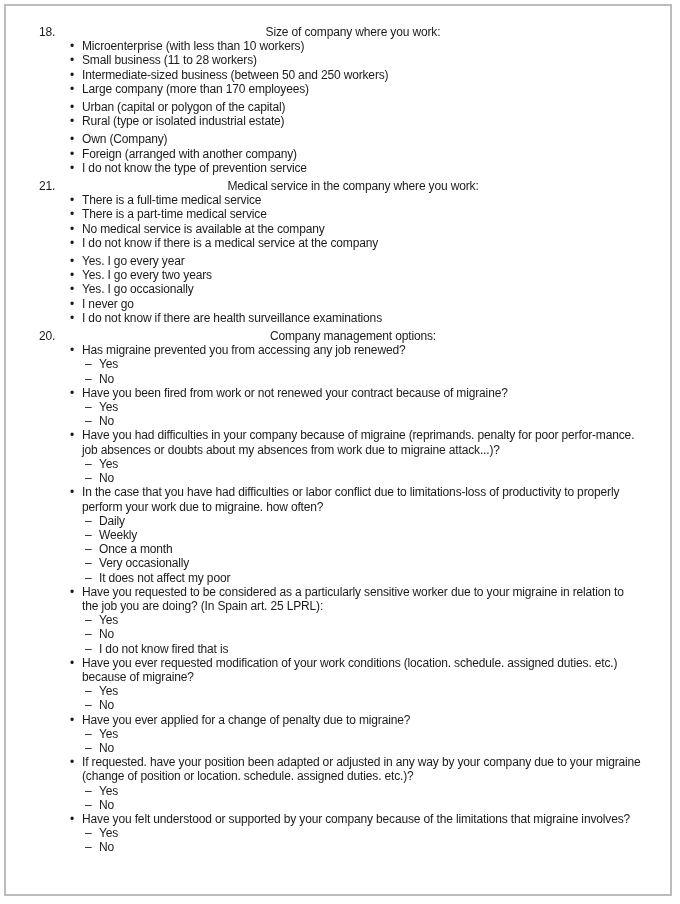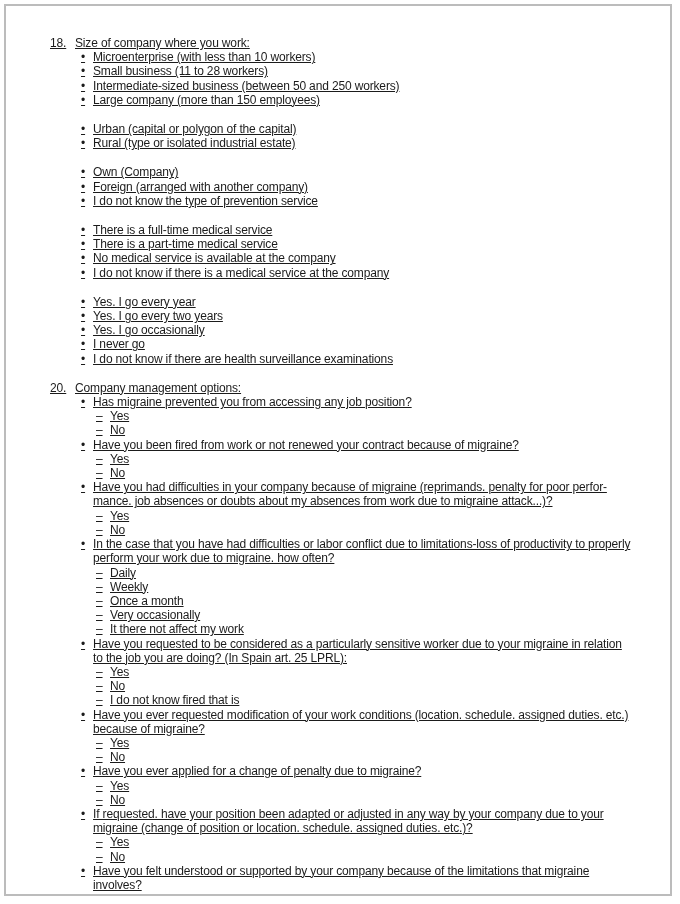--- a/index.html
+++ b/index.html
@@ -26,27 +26,27 @@
     left: 0;
     top: 0;
     right: 0;
     bottom: 0;
     padding: 15px 24px 10px 29px;
     color: #1b1b1b;
     font-size: 12px;
     line-height: 14.2px;
     letter-spacing: -0.15px;
   }
-  .question { margin: 15px; text-decoration: underline; }
+  .question { margin: 4px; }
   .q-head { display: flex; }
   .q-num {
     flex: 0 0 25px;
     width: 25px;
   }
-  .q-title { flex: 1; }
+  .q-title { flex: 1; text-align: center; }
   .item { display: flex; }
   .item.bullet { padding-left: 31px; }
   .item.bullet .marker {
     flex: 0 0 12px;
     width: 12px;
   }
   .item.dash { padding-left: 46px; }
   .item.dash .marker {
     flex: 0 0 14px;
     width: 14px;
@@ -74,21 +74,21 @@
     <span class="opt-text">Small business (11 to 28 workers)</span>
   </div>
 
   <div class="item bullet">
     <span class="marker">•</span>
     <span class="opt-text">Intermediate-sized business (between 50 and 250 workers)</span>
   </div>
 
   <div class="item bullet">
     <span class="marker">•</span>
-    <span class="opt-text">Large company (more than 150 employees)</span>
+    <span class="opt-text">Large company (more than 170 employees)</span>
   </div>
 </div>
   </div>
 
   <div class="question">
     <div class="q-items">
   <div class="item bullet">
     <span class="marker">•</span>
     <span class="opt-text">Urban (capital or polygon of the capital)</span>
   </div>
@@ -113,20 +113,24 @@
   </div>
 
   <div class="item bullet">
     <span class="marker">•</span>
     <span class="opt-text">I do not know the type of prevention service</span>
   </div>
 </div>
   </div>
 
   <div class="question">
+    <div class="q-head">
+      <span class="q-num">21.</span>
+      <span class="q-title">Medical service in the company where you work:</span>
+    </div>
     <div class="q-items">
   <div class="item bullet">
     <span class="marker">•</span>
     <span class="opt-text">There is a full-time medical service</span>
   </div>
 
   <div class="item bullet">
     <span class="marker">•</span>
     <span class="opt-text">There is a part-time medical service</span>
   </div>
@@ -173,21 +177,21 @@
   </div>
 
   <div class="question">
     <div class="q-head">
       <span class="q-num">20.</span>
       <span class="q-title">Company management options:</span>
     </div>
     <div class="q-items">
   <div class="item bullet">
     <span class="marker">•</span>
-    <span class="opt-text">Has migraine prevented you from accessing any job position?</span>
+    <span class="opt-text">Has migraine prevented you from accessing any job renewed?</span>
   </div>
 
   <div class="item dash">
     <span class="marker">–</span>
     <span class="opt-text">Yes</span>
   </div>
 
   <div class="item dash">
     <span class="marker">–</span>
     <span class="opt-text">No</span>
@@ -243,21 +247,21 @@
     <span class="opt-text">Once a month</span>
   </div>
 
   <div class="item dash">
     <span class="marker">–</span>
     <span class="opt-text">Very occasionally</span>
   </div>
 
   <div class="item dash">
     <span class="marker">–</span>
-    <span class="opt-text">It there not affect my work</span>
+    <span class="opt-text">It does not affect my poor</span>
   </div>
 
   <div class="item bullet">
     <span class="marker">•</span>
     <span class="opt-text">Have you requested to be considered as a particularly sensitive worker due to your migraine in relation to the job you are doing? (In Spain art. 25 LPRL):</span>
   </div>
 
   <div class="item dash">
     <span class="marker">–</span>
     <span class="opt-text">Yes</span>

